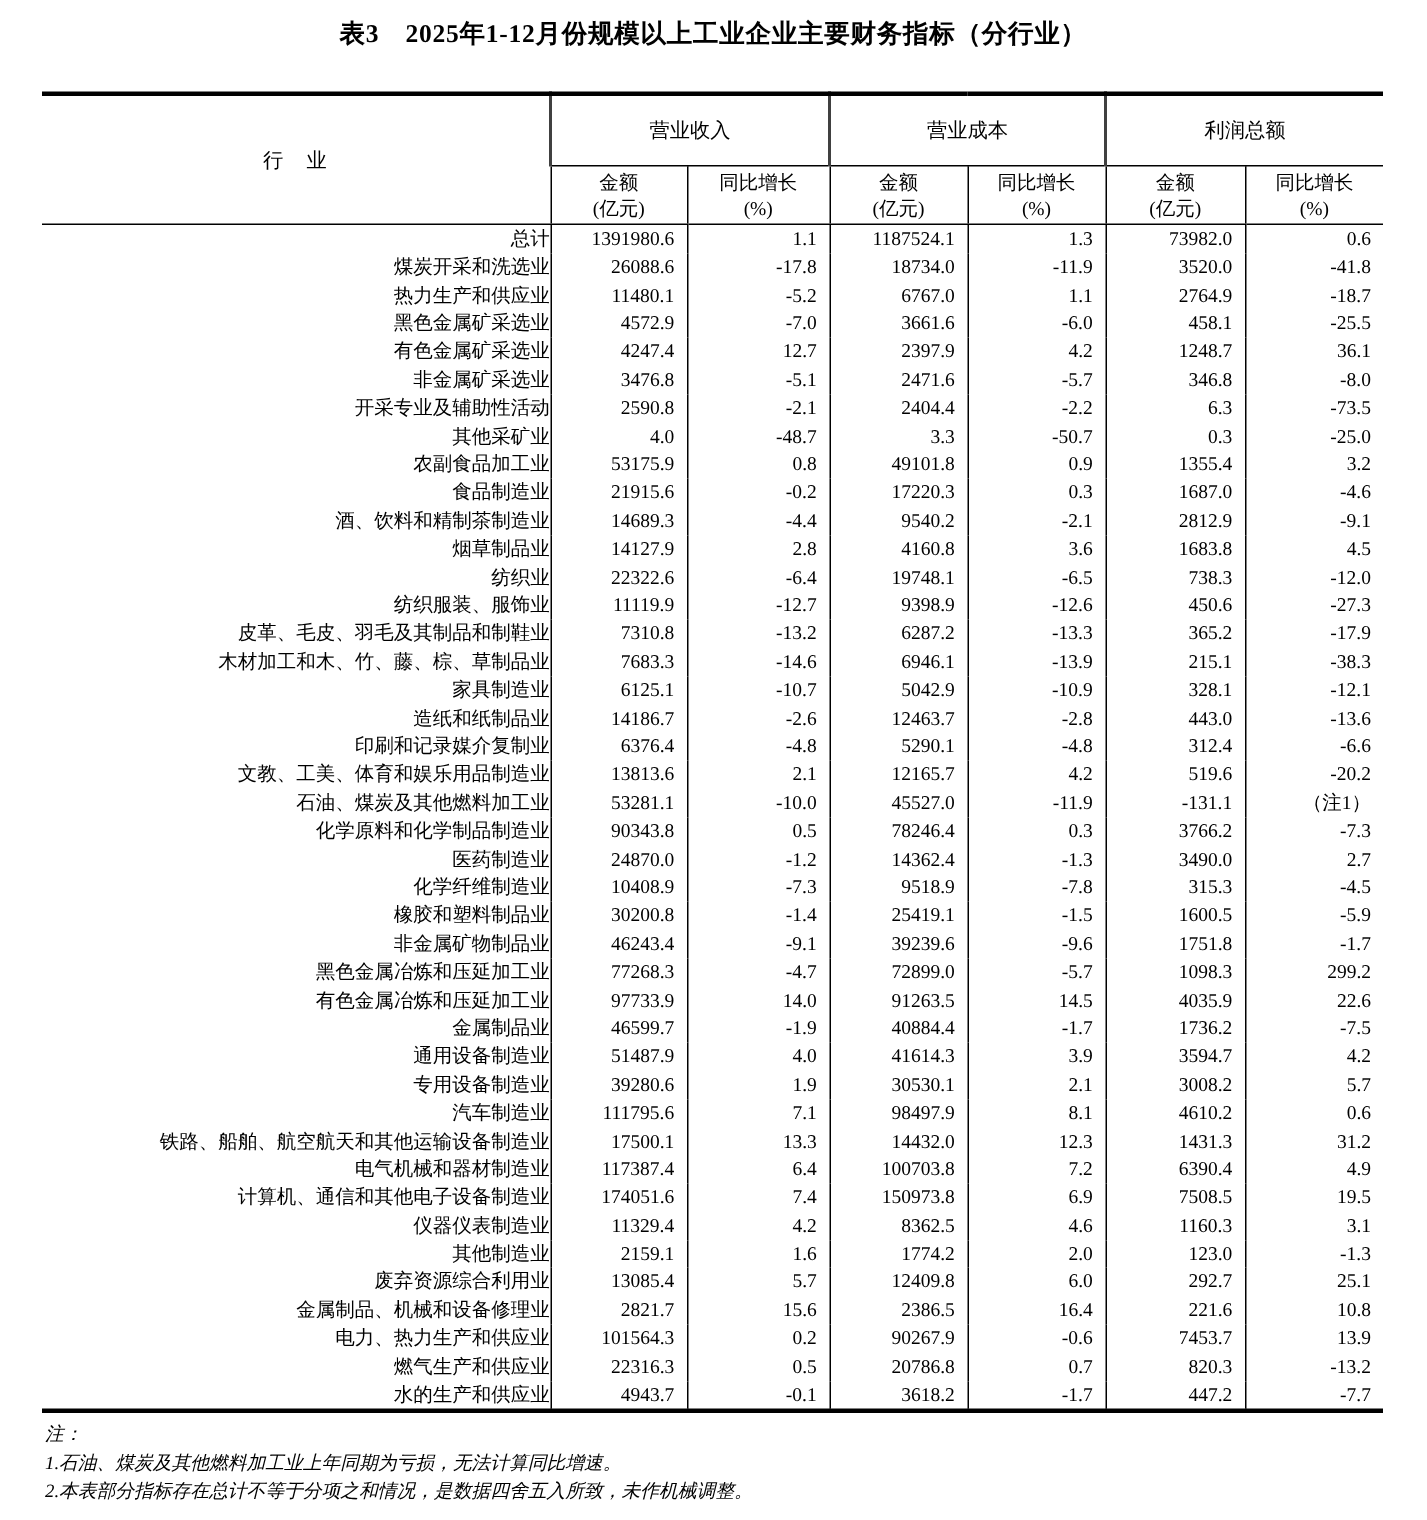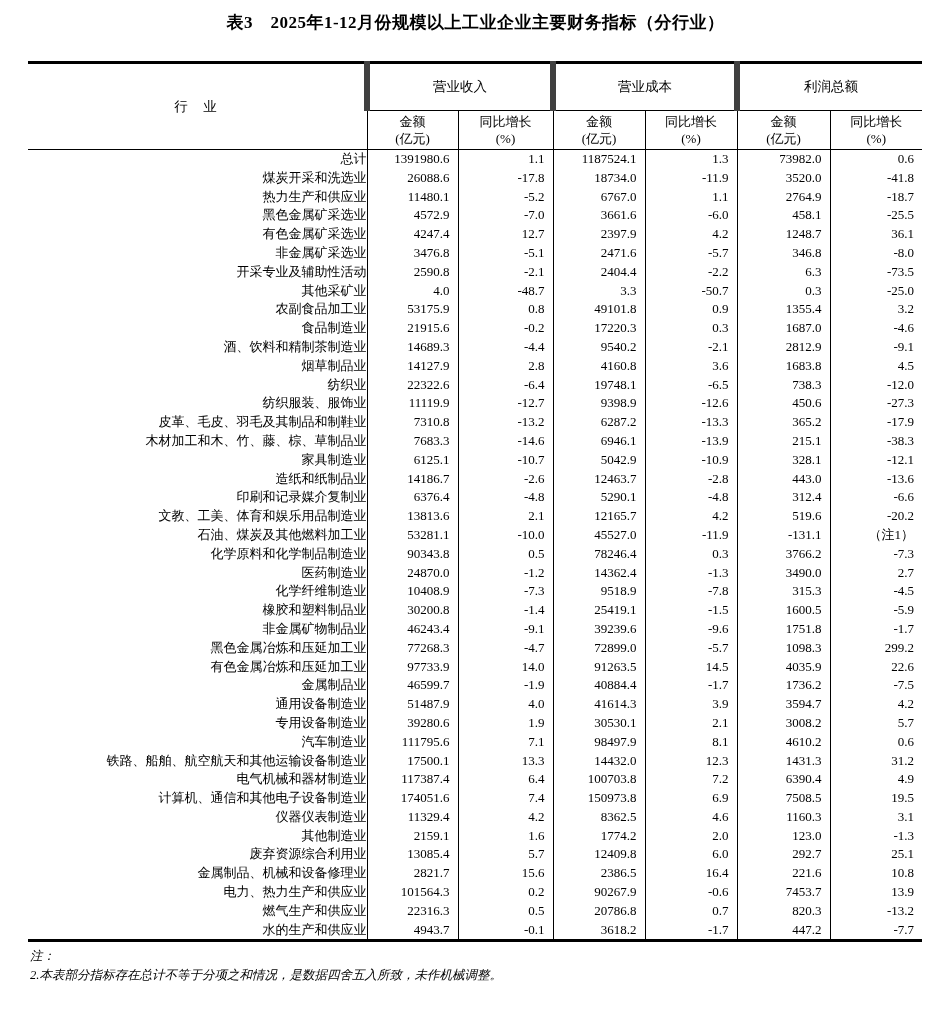--- a/index.html
+++ b/index.html
@@ -36,21 +36,21 @@
     padding: 0;
   }
   tr.group-row th { height: 46px; font-size: 13.5px; }
   tr.sub-row th   { height: 38px; font-size: 13px; }
   th.industry-h {
     font-size: 13.5px;
     border-bottom: 1px solid #000;
     letter-spacing: 1px;
   }
   th.group {
-    border-left: 6px solid #404040;
+    border-left: 2px solid #404040;
     border-bottom: 1px solid #000;
   }
   tr.sub-row th.sub {
     border-left: 1px solid #000;
     border-bottom: 1px solid #000;
   }
   th.sub div { line-height: 17px; }
   td.industry {
     font-size: 13px;
     height: 18.8px;
@@ -504,14 +504,15 @@
         <td class="num">3618.2</td>
         <td class="num">-1.7</td>
         <td class="num">447.2</td>
         <td class="num">-7.7</td>
       </tr>
     </tbody>
 </table>
 
 <div class="notes">
   <div>注：</div>
+  <div>1.石油、煤炭及其他燃料加工业上年同期为亏损，无法计算同比增速。</div>
   <div>2.本表部分指标存在总计不等于分项之和情况，是数据四舍五入所致，未作机械调整。</div>
 </div>
 
 </body></html>

